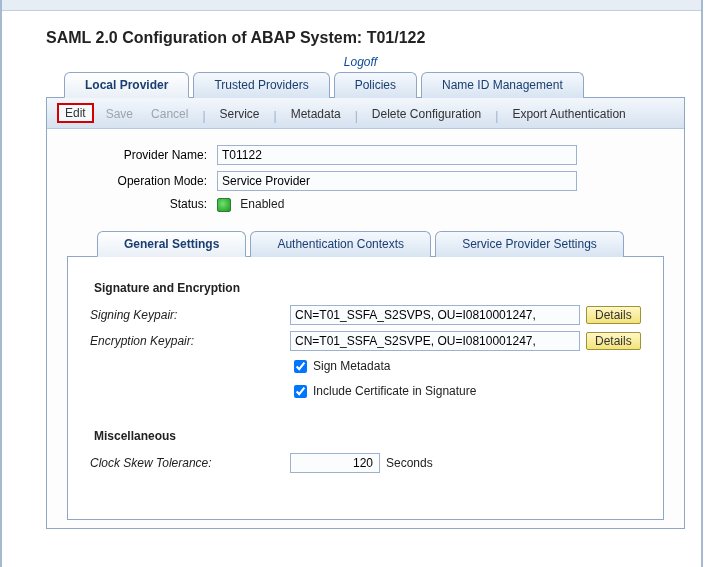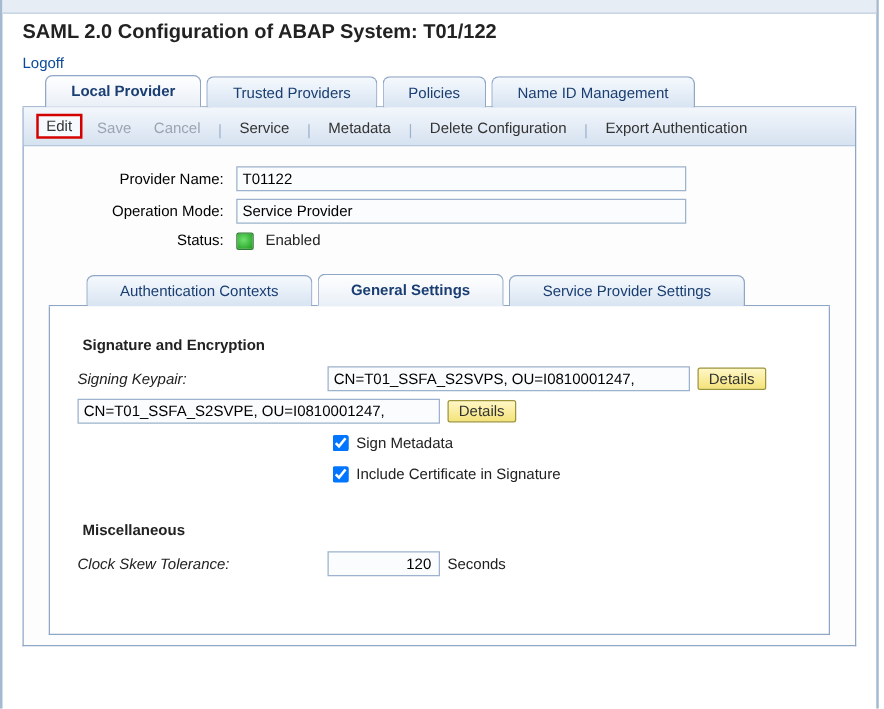--- a/index.html
+++ b/index.html
@@ -18,40 +18,41 @@
     box-sizing: border-box;
     position: relative;
     background: #fff;
   }
   .top-gap {
     height: 10px;
     background: #e6edf5;
     border-bottom: 1px solid #c0cee0;
   }
   .page {
-    padding: 6px 16px 0 16px;
+    padding: 18px 16px 0 16px;
+    margin-left: 28px;
   }
   h1.title {
     font-size: 16px;
     font-weight: bold;
     margin: 0 0 8px 0;
   }
   .logoff-row {
-    text-align: left;
+    text-align: center;
     padding-right: 10px;
     margin-bottom: 2px;
+    font-style: italic;
   }
   .logoff {
     color: #0b4a9a;
     cursor: pointer;
   }
   
   .tabstrip {
     display: flex;
-    align-items: flex-end;
     gap: 4px;
     border-bottom: 1px solid #8fa6c6;
     padding-left: 18px;
   }
   .tab {
     position: relative;
     padding: 5px 20px 5px 20px;
     border: 1px solid #8fa6c6;
     border-bottom: none;
     border-radius: 6px 6px 0 0;
@@ -233,34 +234,35 @@
         </div>
         <div class="form-row">
           <div class="form-label">Status:</div>
           <div>
             <span class="status-led"></span>
             <span>Enabled</span>
           </div>
         </div>
 
         <div class="tabstrip inner">
+          <div class="tab active">General Settings</div>
           <div class="tab">Authentication Contexts</div>
-          <div class="tab active">General Settings</div>
           <div class="tab">Service Provider Settings</div>
         </div>
 
         <div class="subpanel">
           <div class="section-head">Signature and Encryption</div>
 
           <div class="form-row">
             <div class="form-label2">Signing Keypair:</div>
             <input class="form-input wide2" value="CN=T01_SSFA_S2SVPS, OU=I0810001247," style="">
             <button class="details-btn">Details</button>
           </div>
           <div class="form-row">
+            <div class="form-label2">Encryption Keypair:</div>
             <input class="form-input wide2" value="CN=T01_SSFA_S2SVPE, OU=I0810001247," style="">
             <button class="details-btn">Details</button>
           </div>
 
           <div class="check-row">
             <input type="checkbox" checked="" style="">
             <span>Sign Metadata</span>
           </div>
           <div class="check-row">
             <input type="checkbox" checked="" style="">

